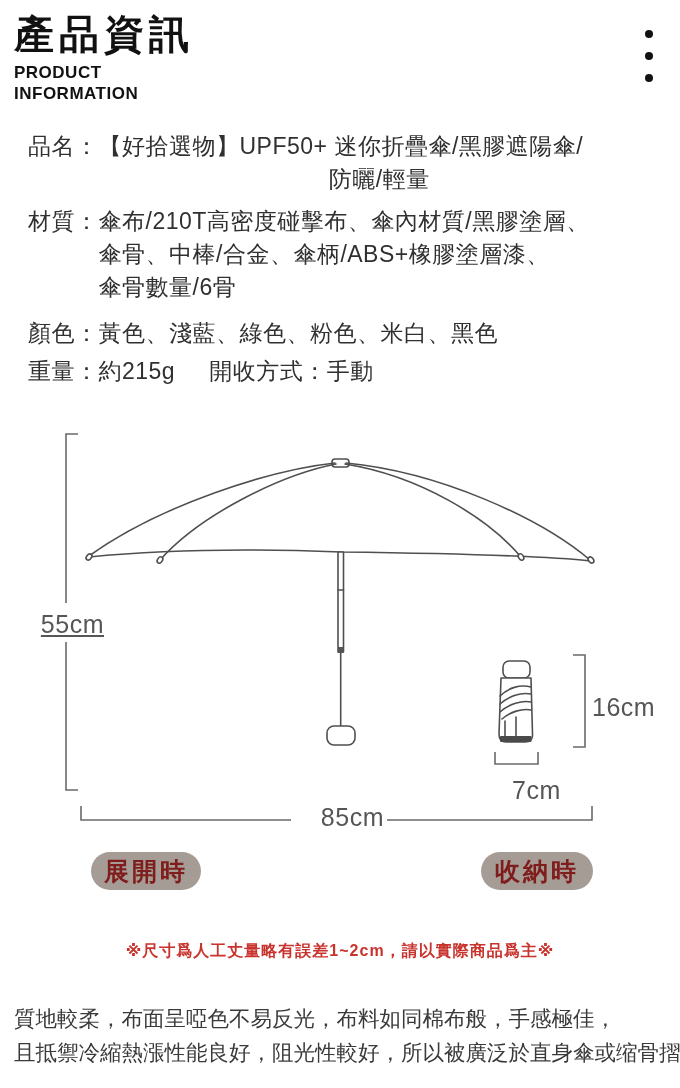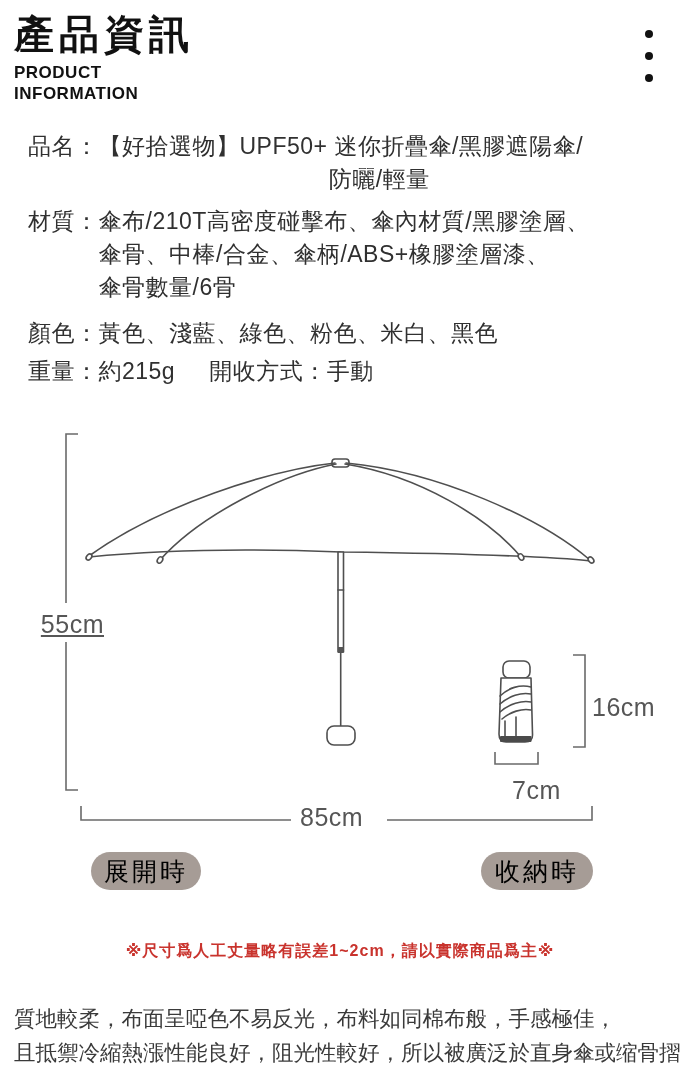--- a/index.html
+++ b/index.html
@@ -38,24 +38,24 @@
   .pair{white-space:nowrap;}
   .pair.p2{margin-left:34px;}
   .pair.p3{margin-left:66px;}
   .nowrap{white-space:nowrap;}
   
   .diagram-svg{position:absolute;left:0;top:430px;}
   .dim-label{position:absolute;font-size:25px;color:var(--dim-label);letter-spacing:0.5px;}
   .lbl-55{left:32px;top:610px;width:72px;text-align:right;text-decoration:underline;}
   .lbl-16{left:592px;top:693px;}
   .lbl-7{left:512px;top:768px;width:56px;margin-top:8px;}
-  .lbl-85{left:300px;top:803px;width:84px;text-align:left;}
+  .lbl-85{left:300px;top:803px;width:84px;text-align:right;}
   .pill{
     position:absolute;height:38px;border-radius:19px;background:var(--pill-bg);
-    color:#000000;font-size:25px;letter-spacing:3px;font-weight:400;
+    color:#7f1d1d;font-size:25px;letter-spacing:3px;font-weight:700;
     display:flex;align-items:center;justify-content:center;
   }
   .pill-open{left:91px;top:852px;width:110px;}
   .pill-folded{left:481px;top:852px;width:112px;}
   
   .notice{
     position:absolute;left:0;top:941px;width:680px;text-align:center;
     color:var(--accent-red);font-size:16px;font-weight:700;letter-spacing:1px;white-space:nowrap;
   }
   .desc{

